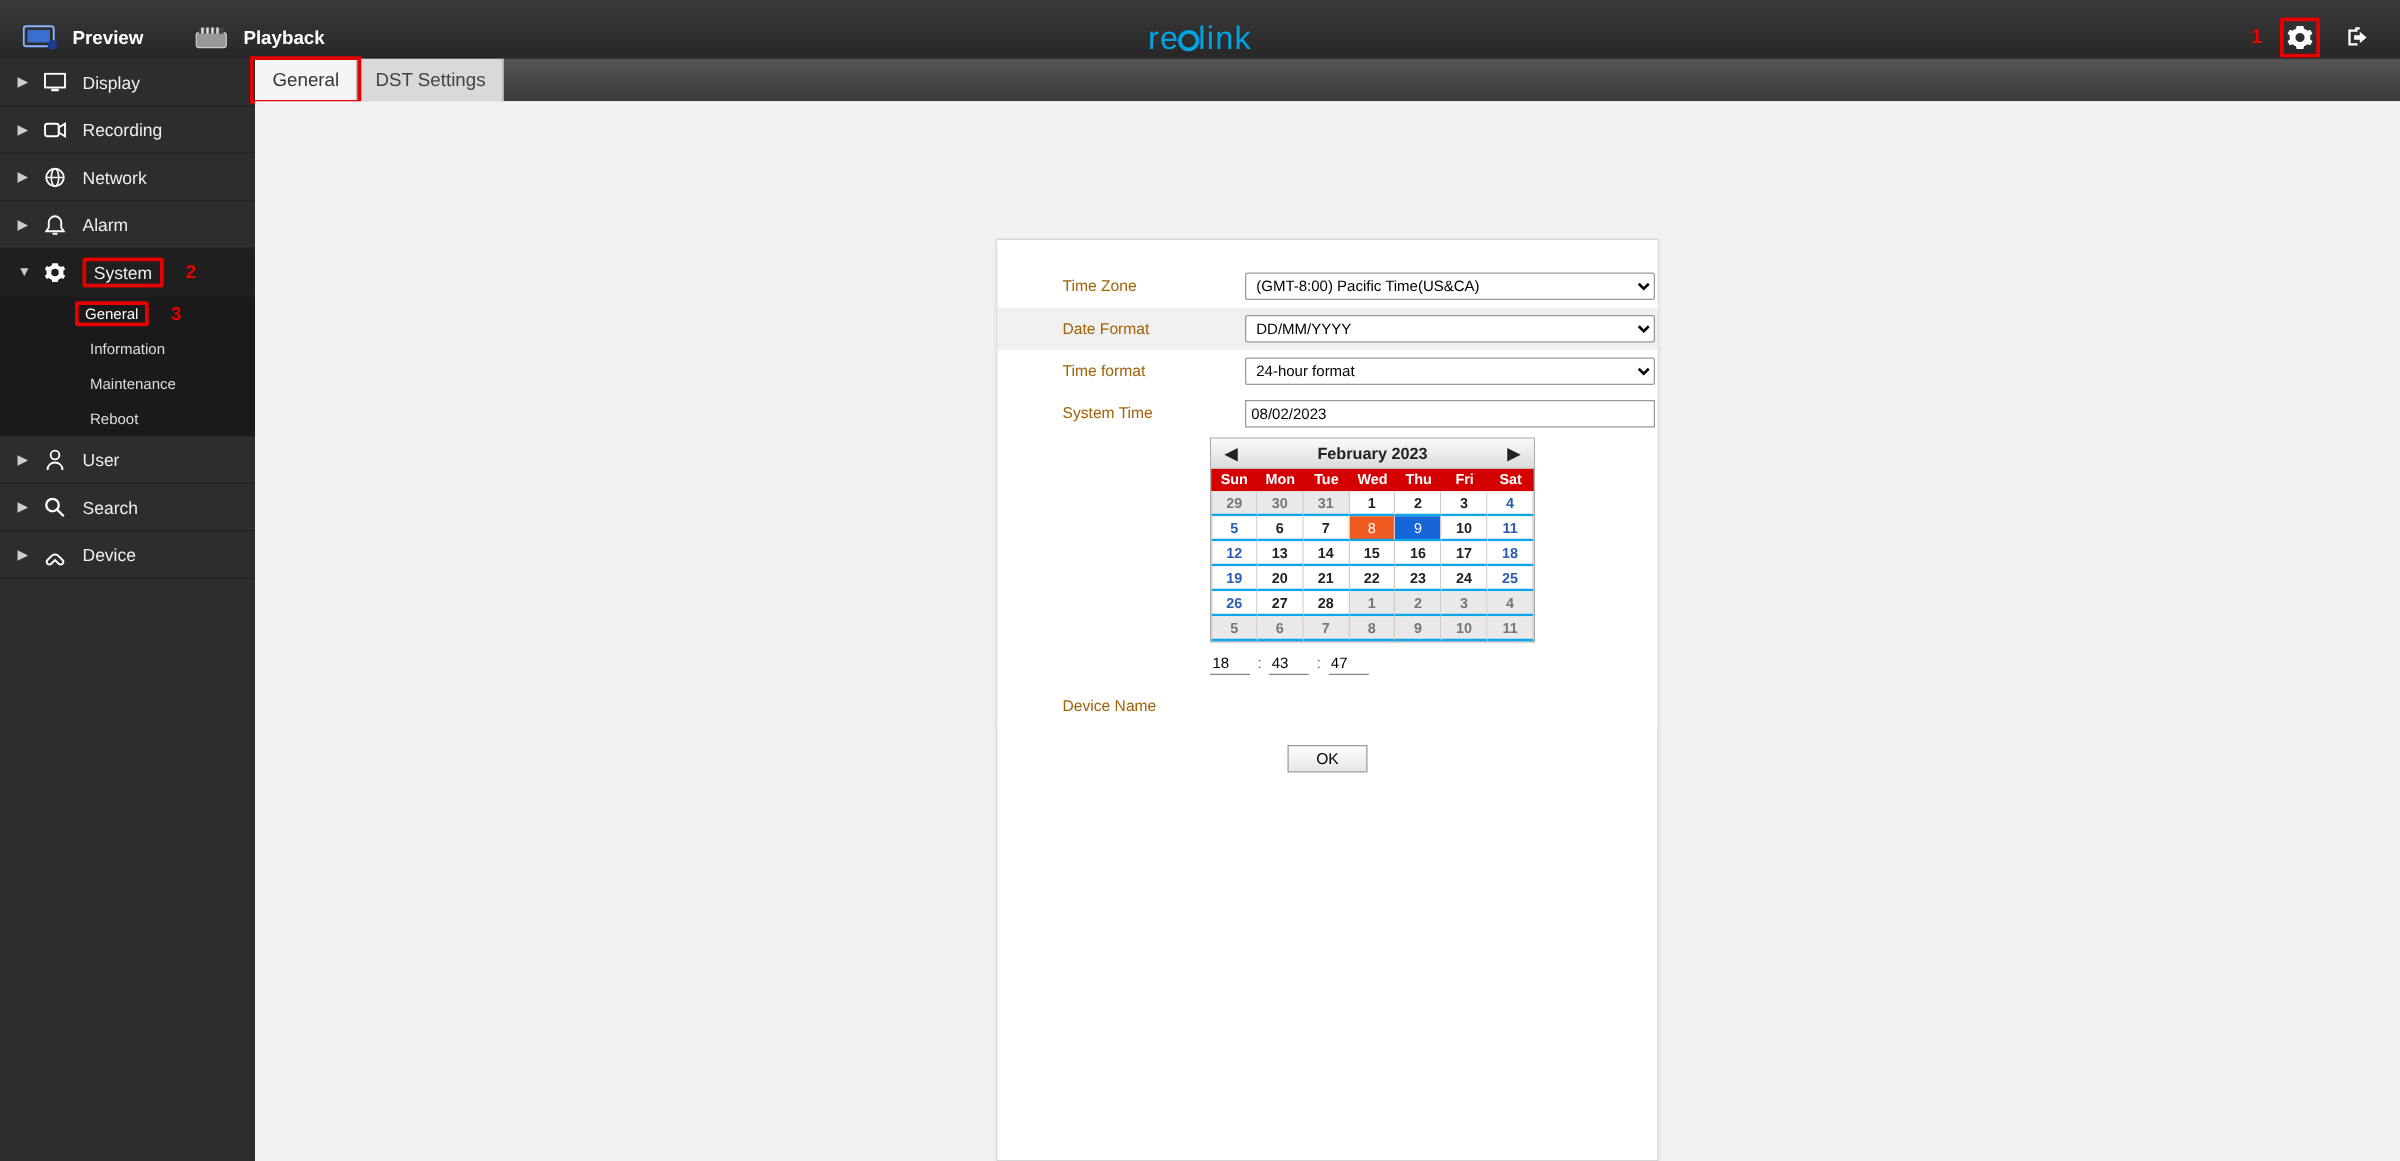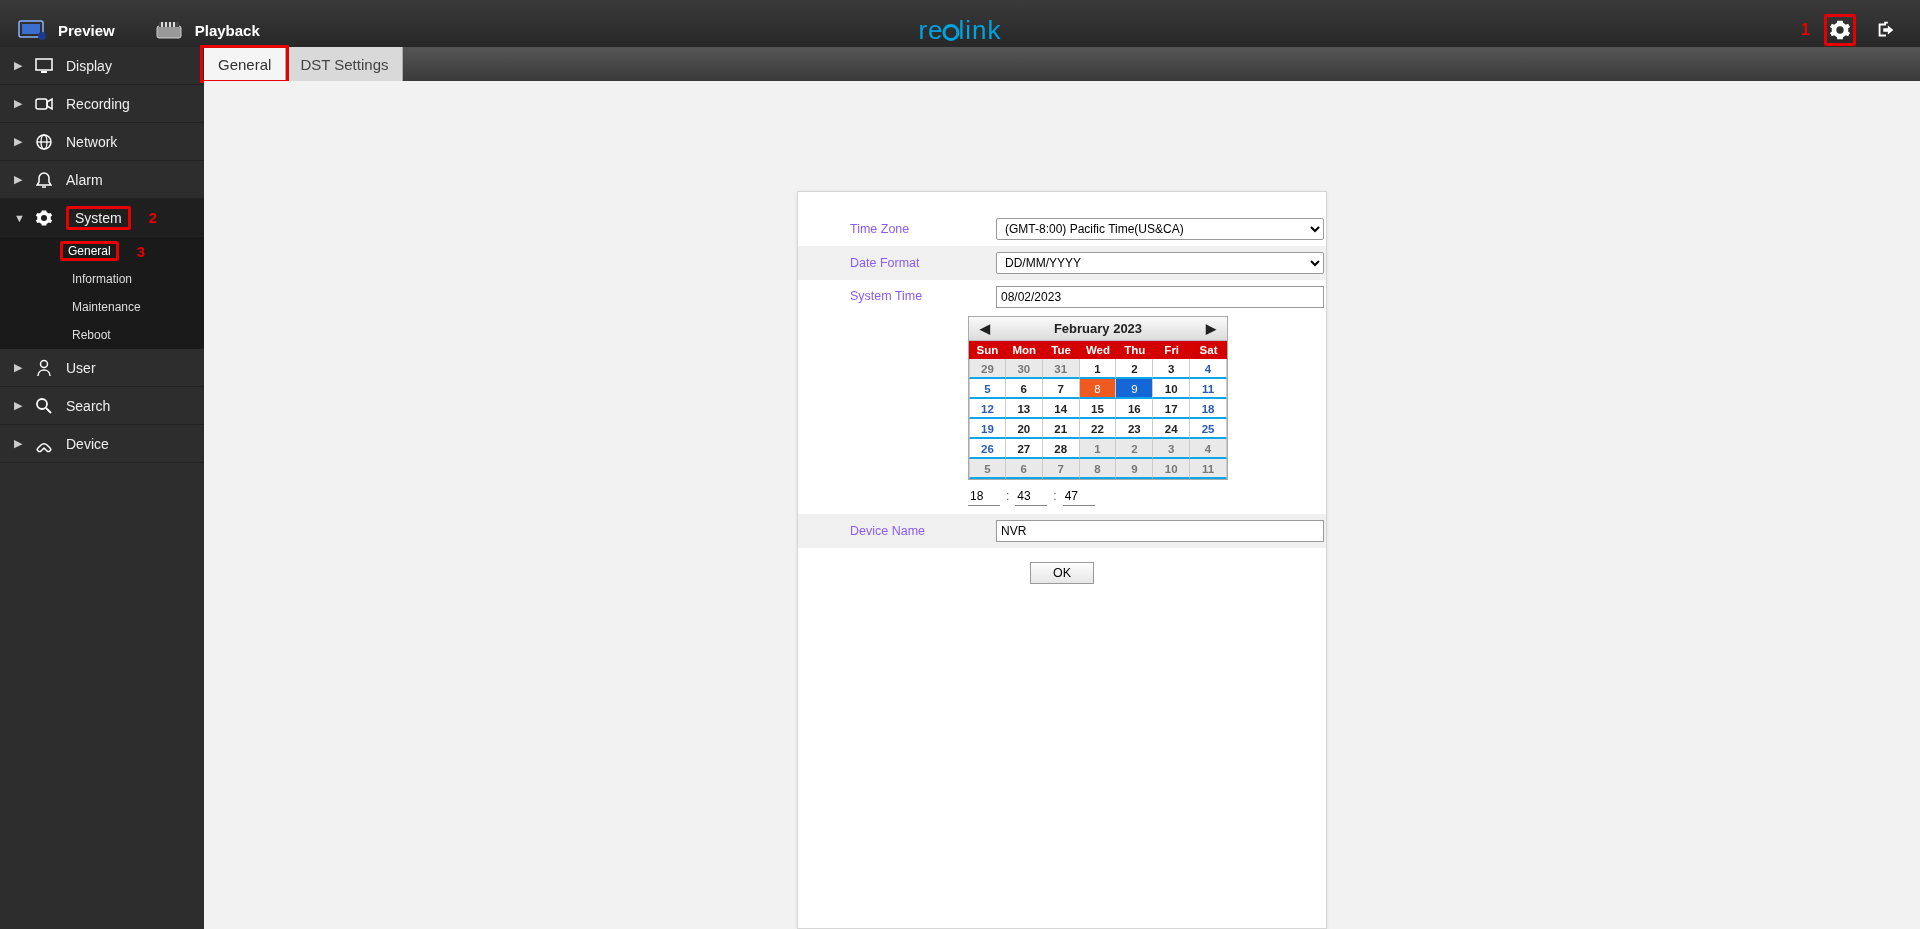--- a/index.html
+++ b/index.html
@@ -36,21 +36,21 @@
   .tab-annot-wrap { position:relative; }
   .tab-annot-box { position:absolute; top:-2px; left:-4px; right:-4px; bottom:-2px; border:3px solid #e60000; pointer-events:none; }
 
   
   .content { position:absolute; left:204px; top:81px; right:0; bottom:0; background:#f2f2f2; display:flex; justify-content:center; padding-top:110px; }
   .panel { width:530px; background:#fff; border:1px solid #d5d5d5; box-shadow:0 1px 4px rgba(0,0,0,0.08); padding-bottom:30px; }
   .form-row { display:flex; align-items:center; height:34px; padding:0 30px 0 52px; }
   .form-row:nth-child(odd){ background:#f0f0f0; }
   .form-row:nth-child(even){ background:#fff; }
   .form-row.tall{ height:auto; padding-top:6px; padding-bottom:8px; align-items:flex-start; }
-  .form-label { width:118px; font-size:12.5px; color:#8b5cf6; }
+  .form-label { width:118px; font-size:12.5px; color:#a16207; }
   .form-ctrl { flex:1; }
   .form-ctrl select, .form-ctrl input[type=text]{ width:100%; height:22px; font-size:12px; border:1px solid #999; background:#fff; padding:0 4px;margin-left:28px; }
   .form-ctrl select { border-radius:2px; }
 
   
   .calendar { width:260px; border:1px solid #aaa; font-size:12px; }
   .cal-head { height:24px; background:linear-gradient(#fafafa,#dcdcdc); display:flex; align-items:center; justify-content:center; gap:70px; font-weight:bold; border-bottom:1px solid #bbb; position:relative; }
   .cal-head .title { font-size:13px; }
   .cal-head .nav { position:absolute; width:20px; text-align:center; cursor:pointer; font-size:13px; }
   .cal-head .navL{ left:6px; } .cal-head .navR{ right:6px; }
@@ -241,20 +241,24 @@
     <div class="form-row">
       <div class="form-label">Time Zone</div>
       <div class="form-ctrl"><select><option>(GMT-8:00) Pacific Time(US&amp;CA)</option></select></div>
     </div>
 
     <div class="form-row">
       <div class="form-label">Date Format</div>
       <div class="form-ctrl"><select><option>DD/MM/YYYY</option></select></div>
     </div>
 
+    <div class="form-row">
+      <div class="form-label">Time format</div>
+      <div class="form-ctrl"><select><option>24-hour format</option></select></div>
+    </div>
 
     <div class="form-row tall" style="background:#fff;">
       <div class="form-label" style="padding-top:3px;">System Time</div>
       <div class="form-ctrl">
         <input type="text" value="08/02/2023" style="">
         <div style="height:8px;"></div>
         
         <div class="calendar">
           <div class="cal-head">
             <span class="nav navL">◀</span>
@@ -320,18 +324,17 @@
           <span>:</span>
           <input value="43" style="">
           <span>:</span>
           <input value="47" style="">
         </div>
       </div>
     </div>
 
     <div class="form-row">
       <div class="form-label">Device Name</div>
-      <div class="form-ctrl"><input type="text" value="NVR" style=""></div>
     </div>
 
     <button class="okbtn">OK</button>
   </div>
 </div>
 
 </body></html>

